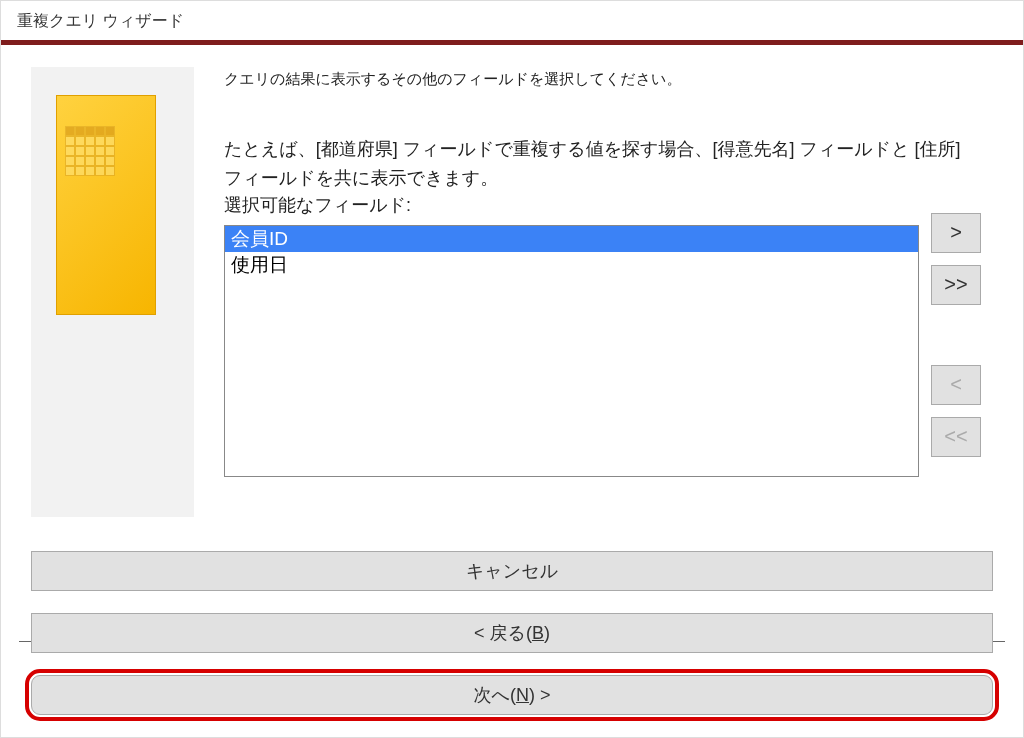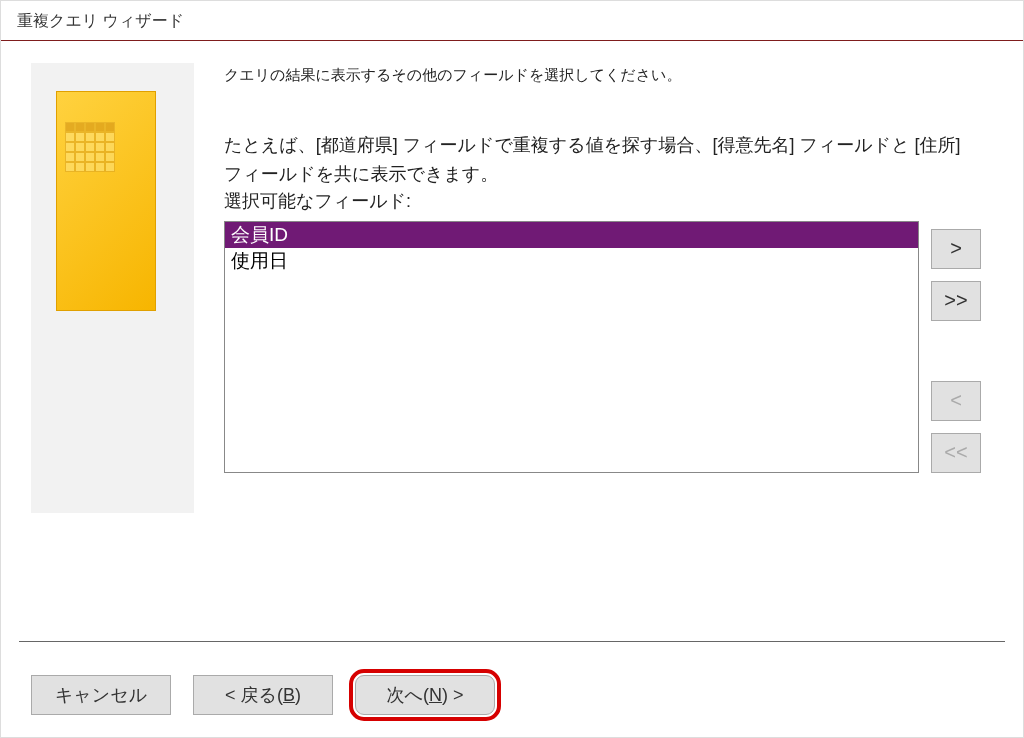--- a/index.html
+++ b/index.html
@@ -13,21 +13,21 @@
       width: 1024px;
       height: 738px;
       overflow: hidden;
       position: relative;
       border: 1px solid #ddd;
     }
     .title-bar {
       padding: 10px 16px 8px 16px;
       font-size: 16px;
       color: #333;
-      border-bottom: 1px solid #7f1d1d;
+      border-bottom: 5px solid #7f1d1d;
     }
     .content {
       display: flex;
       padding: 22px 18px 0 30px;
       gap: 30px;
     }
     .left-graphic {
       flex-shrink: 0;
       width: 163px;
       height: 450px;
@@ -73,21 +73,20 @@
       line-height: 1.6;
     }
     .example {
       font-size: 18px;
       color: #222;
       line-height: 1.6;
     }
     .fields-area {
       display: flex;
       gap: 12px;
-      align-items: flex-end;
     }
     .field-col {
       flex: 1;
     }
     .field-label {
       font-size: 18px;
       color: #222;
       margin-bottom: 8px;
     }
     .listbox {
@@ -96,21 +95,21 @@
       background: #fff;
       overflow: auto;
       font-size: 19px;
     }
     .list-item {
       padding: 0px 6px;
       line-height: 1.4;
       cursor: default;
     }
     .list-item.selected {
-      background: #701a75;
+      background: #3b82f6;
       color: #fff;
     }
     .move-buttons {
       display: flex;
       flex-direction: column;
       gap: 12px;
       padding-top: 20px;
     }
     .move-btn {
       width: 50px;
@@ -133,22 +132,23 @@
     .move-gap {
       height: 36px;
     }
     .footer {
       position: absolute;
       bottom: 0;
       left: 0;
       right: 0;
       padding: 18px 30px 22px 30px;
       display: flex;
-      justify-content: flex-start;
+      justify-content: flex-end;
       gap: 22px;
+      flex-direction: column;
     }
     .footer-divider {
       position: absolute;
       left: 18px;
       right: 18px;
       bottom: 95px;
       height: 1px;
       background: #666;
     }
     .footer-btn {

